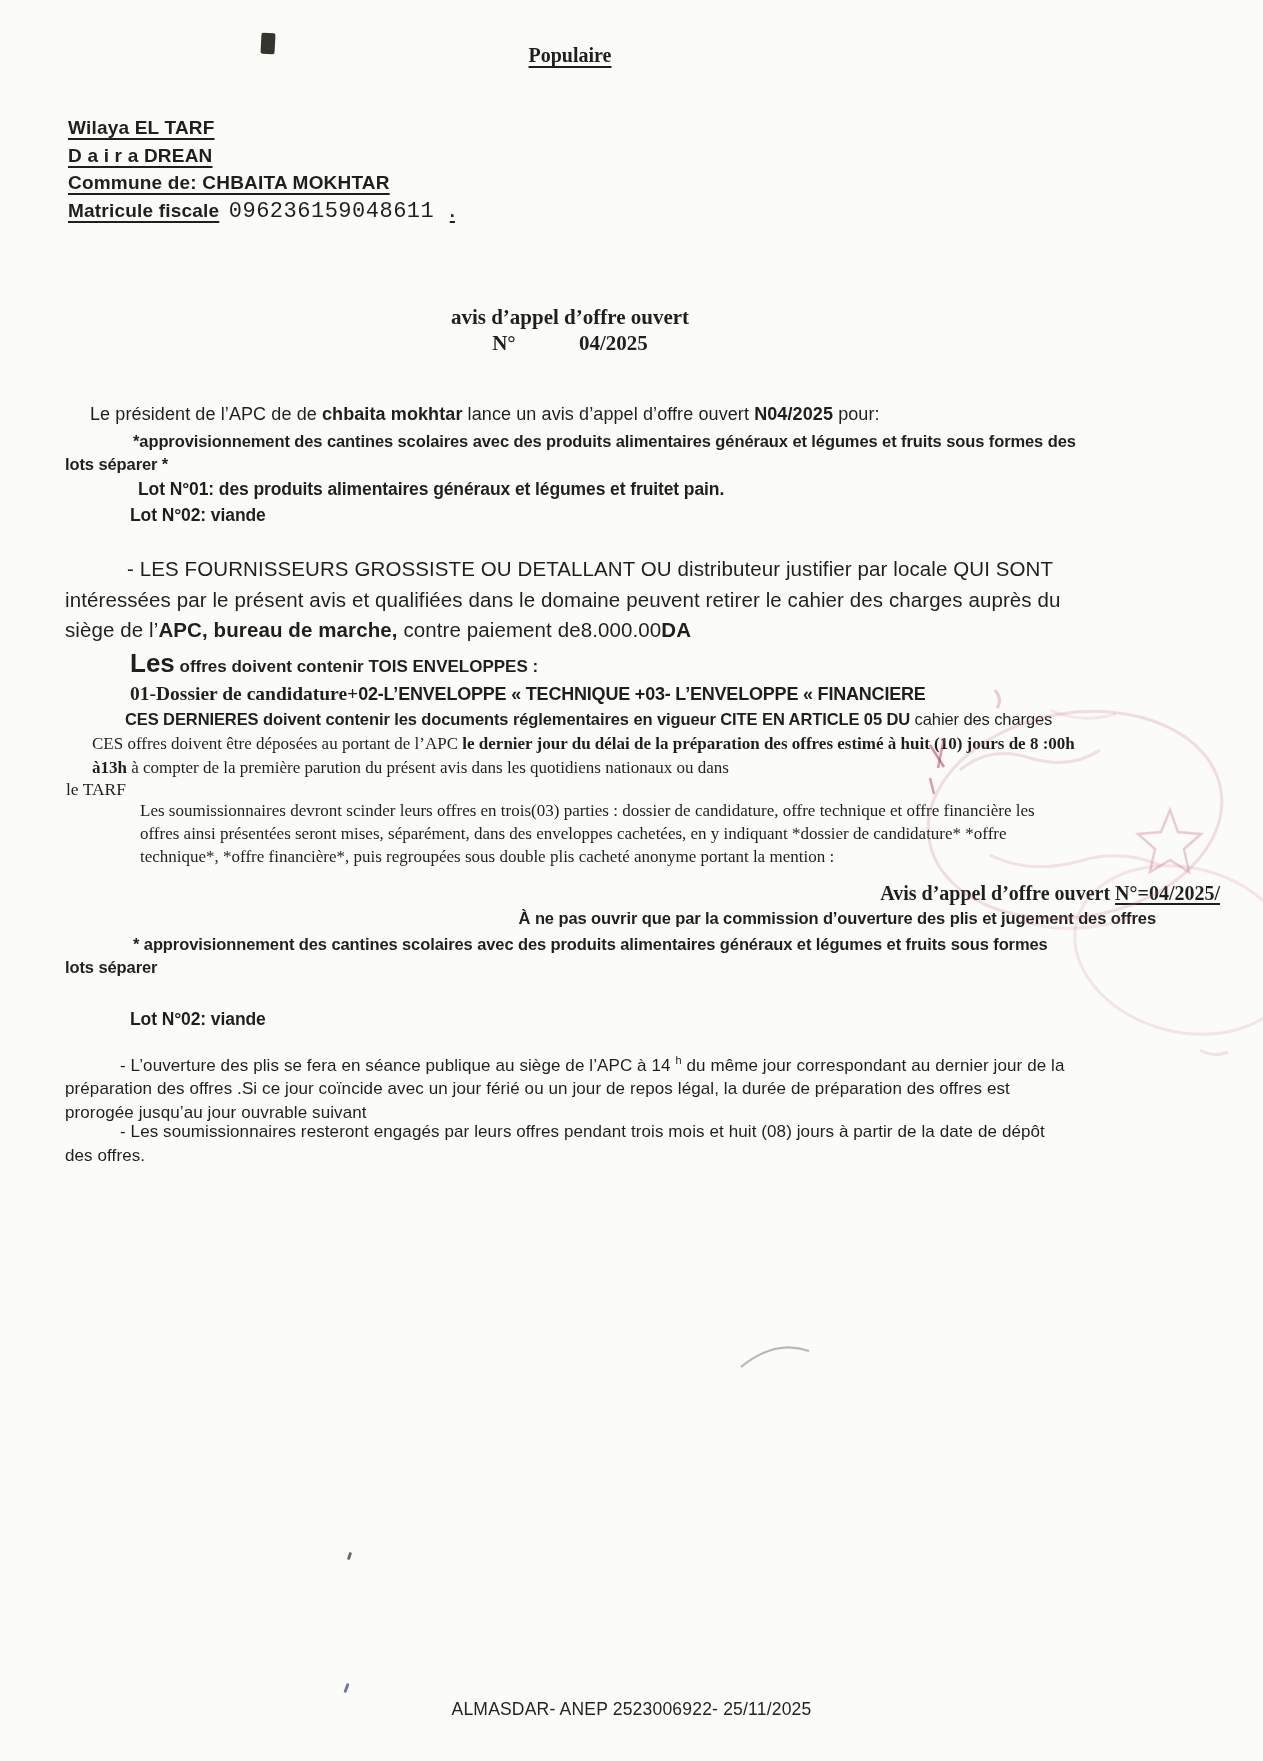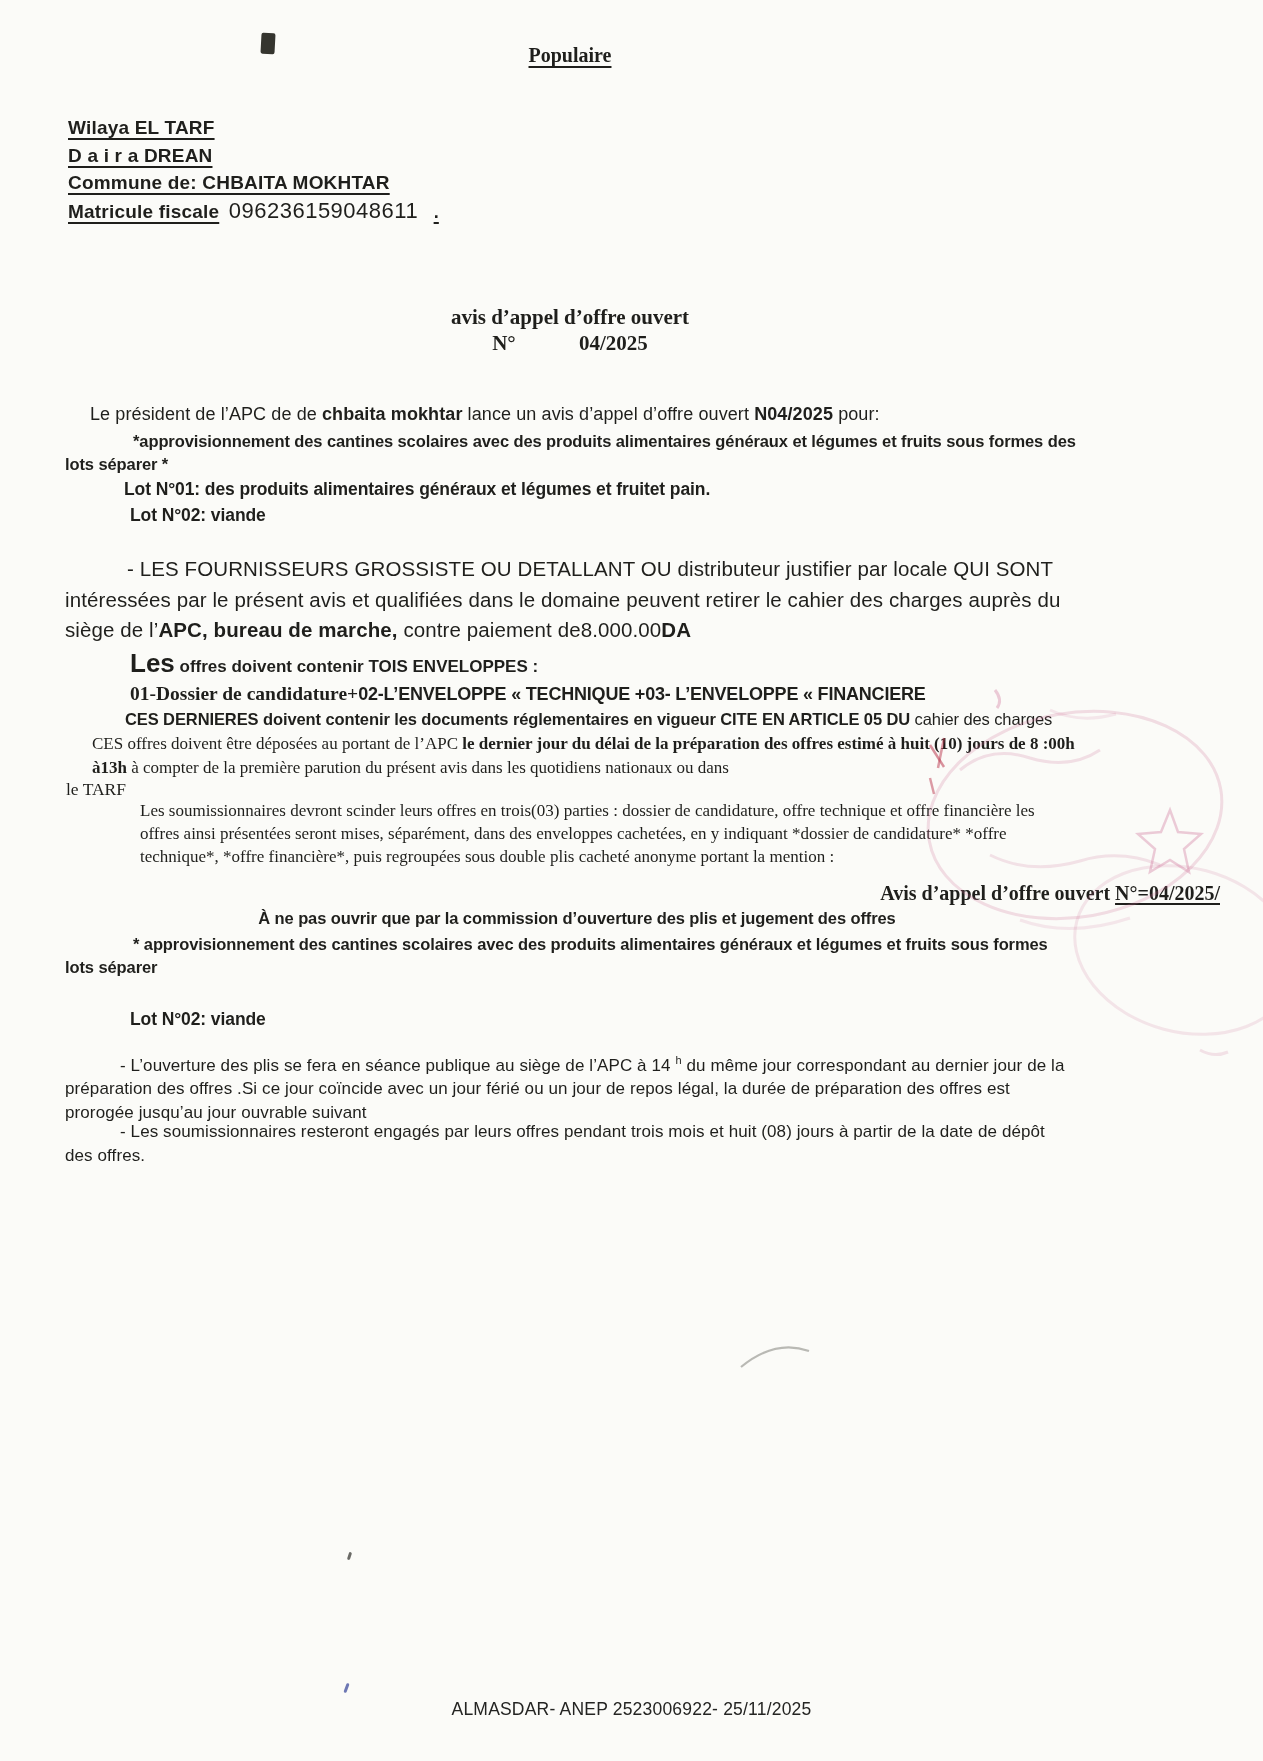--- a/index.html
+++ b/index.html
@@ -11,48 +11,48 @@
   .abs{position:absolute;}
   .serif{font-family:"Liberation Serif",serif;}
   .b{font-weight:bold;}
   .u{text-decoration:underline;text-decoration-thickness:2px;text-underline-offset:4px;}
   .u-thin{text-decoration:underline;text-decoration-thickness:1.5px;text-underline-offset:3px;}
 
   .populaire{left:0;width:1140px;top:44px;text-align:center;font-size:20px;font-weight:bold;}
   .dark-speck{left:261px;top:33px;width:14px;height:21px;background:#35352f;border-radius:2px;transform:rotate(3deg);}
 
   .org{left:68px;top:114px;line-height:27.5px;font-size:19px;font-weight:bold;letter-spacing:.2px;}
-  .org .mat-val{font-weight:normal;font-size:22px;letter-spacing:.5px;margin-left:4px;}
+  .org .mat-val{font-weight:normal;font-size:22px;letter-spacing:.5px;margin-left:4px;font-family:Liberation Mono, monospace;}
   .org .mat-dot{font-size:18px;margin-left:10px;}
 
   .title-block{left:0;width:1140px;top:304px;text-align:center;font-size:21px;font-weight:bold;line-height:26px;}
   .title-no span{display:inline-block;}
   .title-no span:first-child{margin-right:58px;}
 
   .p{margin:0;}
   .intro{left:90px;top:404px;width:1040px;font-size:18px;letter-spacing:.1px;}
   .object1{left:65px;top:430px;width:1018px;font-size:16.5px;font-weight:bold;text-indent:68px;line-height:23px;letter-spacing:-.1px;}
   .lot{font-size:17.5px;font-weight:bold;letter-spacing:-.1px;}
-  .lot1a{left:124px;top:479px;}
+  .lot1a{left:138px;top:479px;}
   .lot1b{left:130px;top:505px;}
 
   .retrait{left:65px;top:554px;width:1008px;font-size:20.5px;line-height:30.5px;text-indent:62px;letter-spacing:.1px;}
   .les-line{left:130px;top:648px;font-weight:bold;}
   .les-line .les{font-size:26px;}
   .les-line .les-rest{font-size:17px;}
   .env-list{left:130px;top:683px;font-weight:bold;}
   .env-list .seg-serif{font-family:"Liberation Serif",serif;font-size:19.5px;}
   .env-list .seg-sans{font-size:18px;letter-spacing:-.2px;}
   .dernieres{left:125px;top:710px;width:1000px;font-size:16.5px;letter-spacing:-.1px;}
   .depot{left:92px;top:732px;width:1000px;font-family:"Liberation Serif",serif;font-size:17px;line-height:23.5px;}
   .bomop{left:66px;top:779px;font-family:"Liberation Serif",serif;font-size:17.5px;}
   .scinder{left:140px;top:799px;width:920px;font-family:"Liberation Serif",serif;font-size:17px;line-height:23px;}
 
   .mention-title{left:0;width:1220px;top:882px;text-align:right;font-size:20px;font-weight:bold;}
-  .mention-warning{left:7px;width:1140px;top:909px;text-align:center;font-size:16.5px;font-weight:bold;letter-spacing:-.1px;}
+  .mention-warning{left:16px;width:1140px;top:909px;text-align:right;font-size:16.5px;font-weight:bold;letter-spacing:-.1px;}
   .object2{left:65px;top:933px;width:1010px;font-size:16.5px;font-weight:bold;text-indent:68px;line-height:23px;letter-spacing:-.1px;}
   .lot2a{left:130px;top:983px;}
   .lot2b{left:130px;top:1009px;}
 
   .ouverture{left:65px;top:1049px;width:1005px;font-size:17px;line-height:23.5px;text-indent:55px;letter-spacing:.1px;}
   .ouverture sup{font-size:11px;}
   .engagement{left:65px;top:1120px;width:1005px;font-size:17px;line-height:23.5px;text-indent:55px;letter-spacing:.1px;}
 
   .pencil-curve{left:735px;top:1335px;}
   .comma-speck{left:348px;top:1552px;width:3px;height:8px;background:#6a6a66;border-radius:2px;transform:rotate(18deg);}

